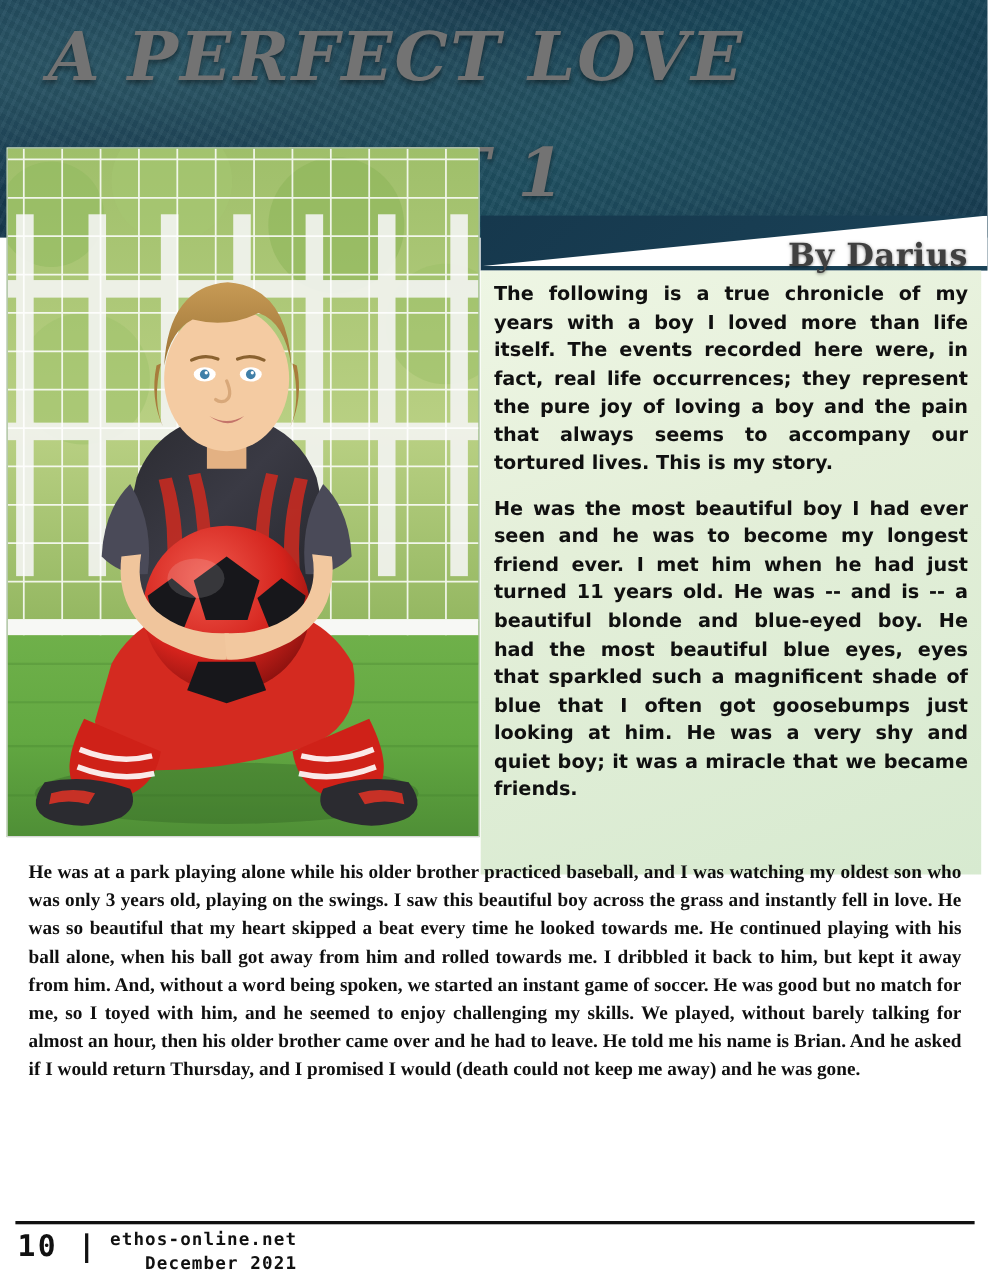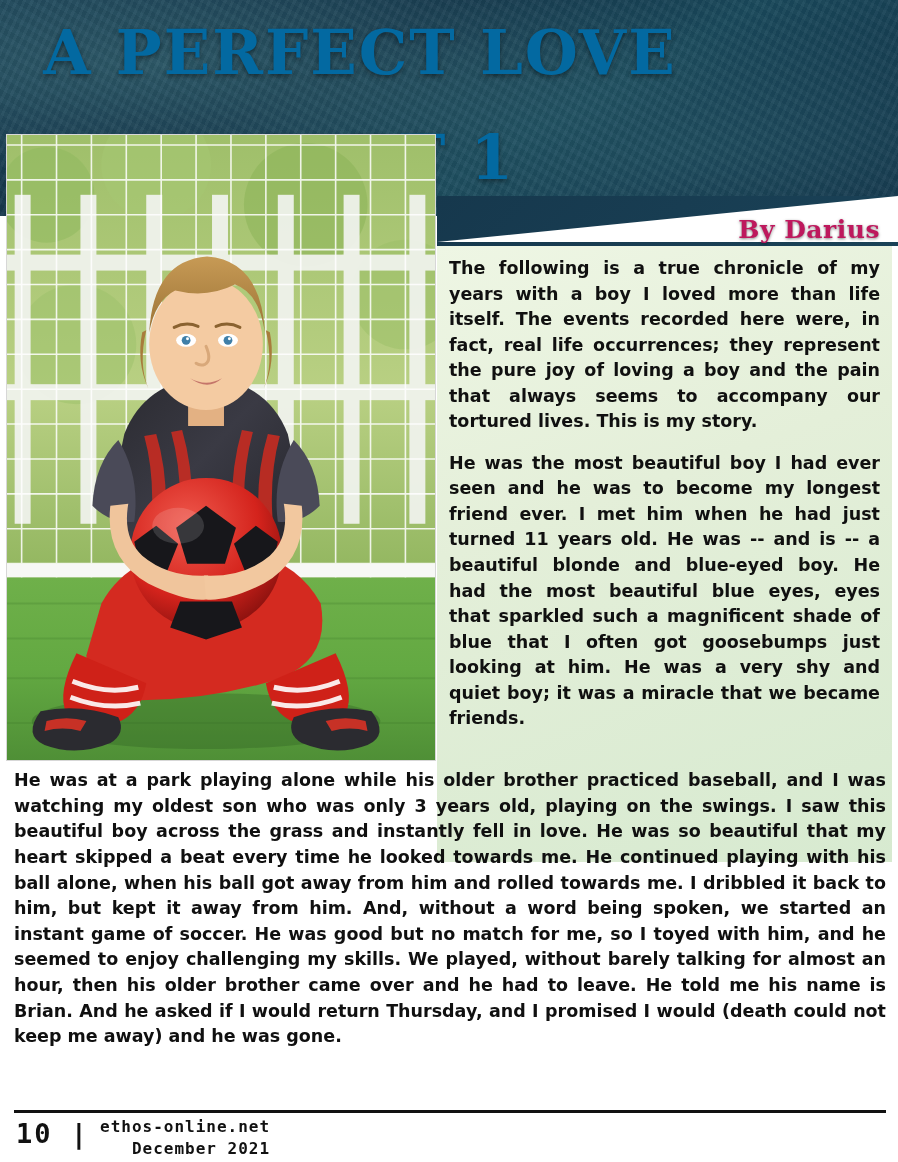--- a/index.html
+++ b/index.html
@@ -53,37 +53,38 @@
     z-index: 4;
   }
 
   .title-line {
     position: absolute;
     left: 0;
     width: 720px;
     text-align: center;
     font-family: "DejaVu Serif", serif;
     font-weight: bold;
-    color: #0369a1;
+    color: #737373;
     letter-spacing: 2px;
     line-height: 1;
     z-index: 3;
     text-shadow: 0 2px 5px rgba(0,0,0,0.45);
+    font-style: italic;
   }
   .title-line-1 { top: 22px; font-size: 61px; }
   .title-line-2 { top: 127px; font-size: 61px; text-align: center; }
 
   .byline {
     position: absolute;
     right: 18px;
     top: 215px;
     font-family: "DejaVu Serif", serif;
-    font-size: 25px;
-    font-weight: bold;
-    color: #be185d;
+    font-size: 29px;
+    font-weight: bold;
+    color: #404040;
     letter-spacing: .5px;
     z-index: 6;
     text-shadow: 0 1px 3px rgba(0,0,0,0.5);
   }
   .byline-bg {
     position: absolute;
     left: 437px;
     top: 196px;
     width: 461px;
     height: 50px;
@@ -105,21 +106,21 @@
     box-sizing: border-box;
   }
   .photo svg { display: block; width: 100%; height: 100%; }
 
   
   .intro-col {
     position: absolute;
     left: 437px;
     top: 246px;
     width: 455px;
-    height: 616px;
+    height: 549px;
     background: linear-gradient(160deg, #eef6e4 0%, #e4efd9 40%, #d7ead0 100%);
     box-sizing: border-box;
     padding: 10px 12px 6px 12px;
     z-index: 5;
   }
   .intro-col p {
     margin: 0 0 16px 0;
     font-size: 17.5px;
     font-weight: bold;
     line-height: 1.46;
@@ -134,21 +135,21 @@
     left: 14px;
     top: 768px;
     width: 872px;
     font-size: 17.5px;
     font-weight: bold;
     line-height: 1.465;
     color: #101010;
     text-align: justify;
     z-index: 5;
   }
-  .body-text p { margin: 0; }
+  .body-text p { margin: 12px; font-family: Liberation Serif, serif; }
 
   
   .footer {
     position: absolute;
     left: 0;
     top: 1110px;
     width: 898px;
     height: 56px;
     z-index: 6;
   }

